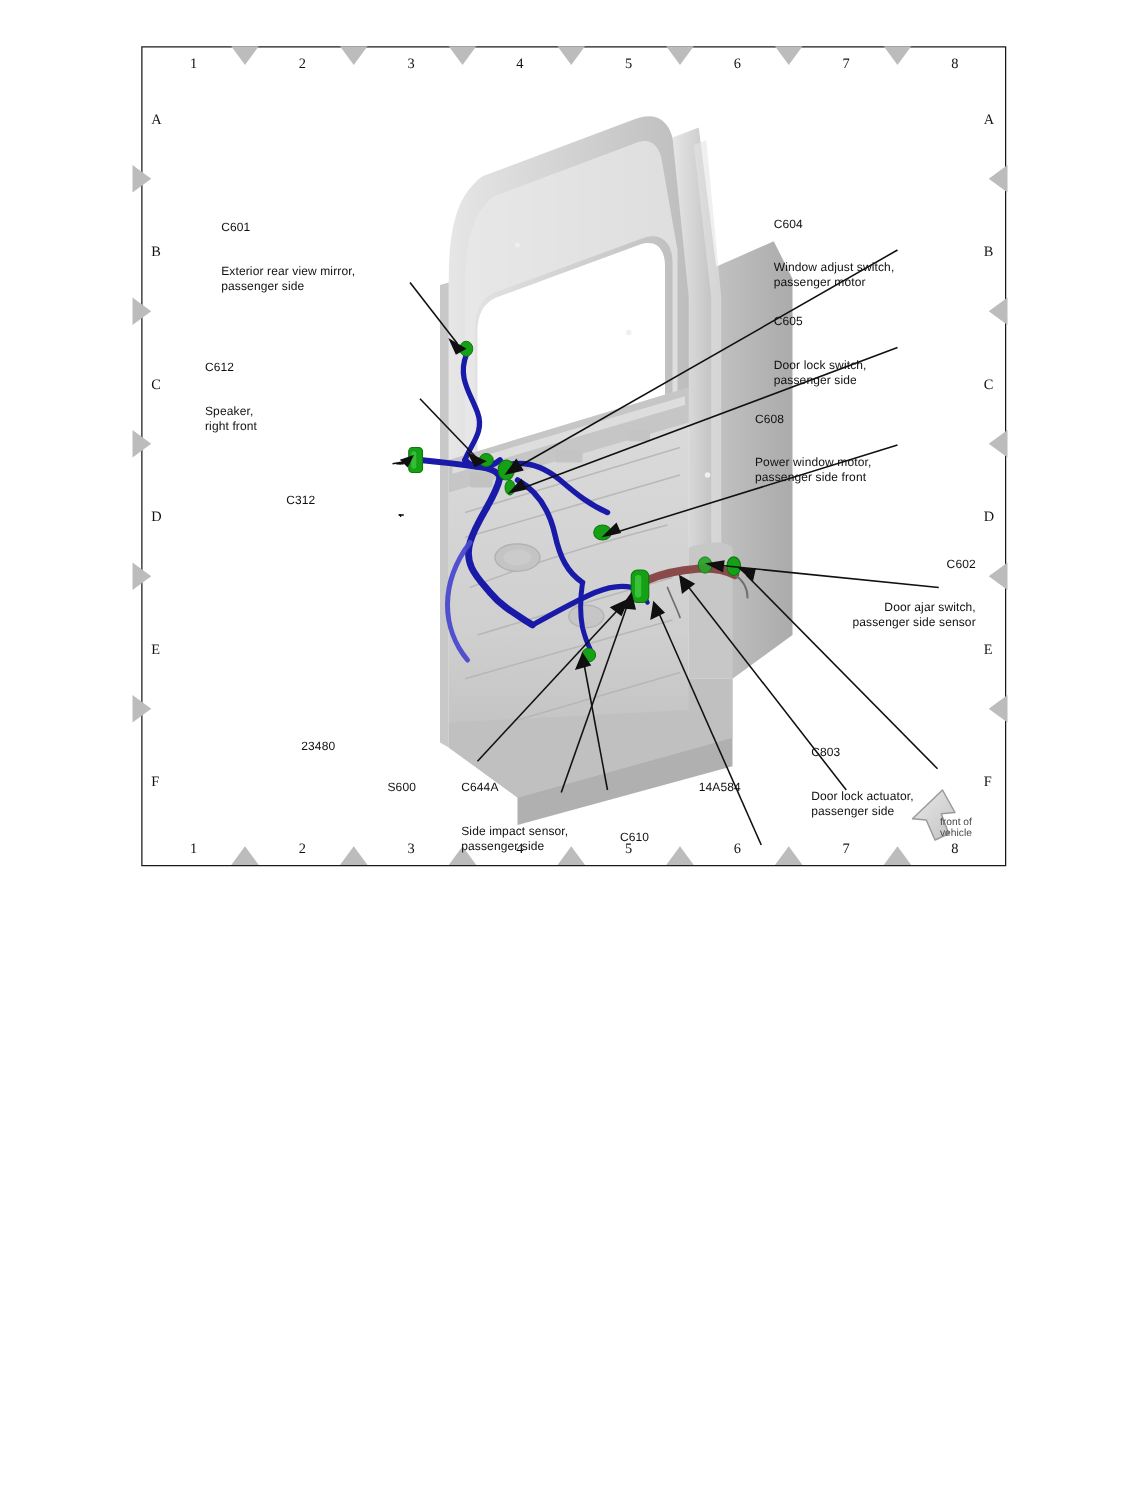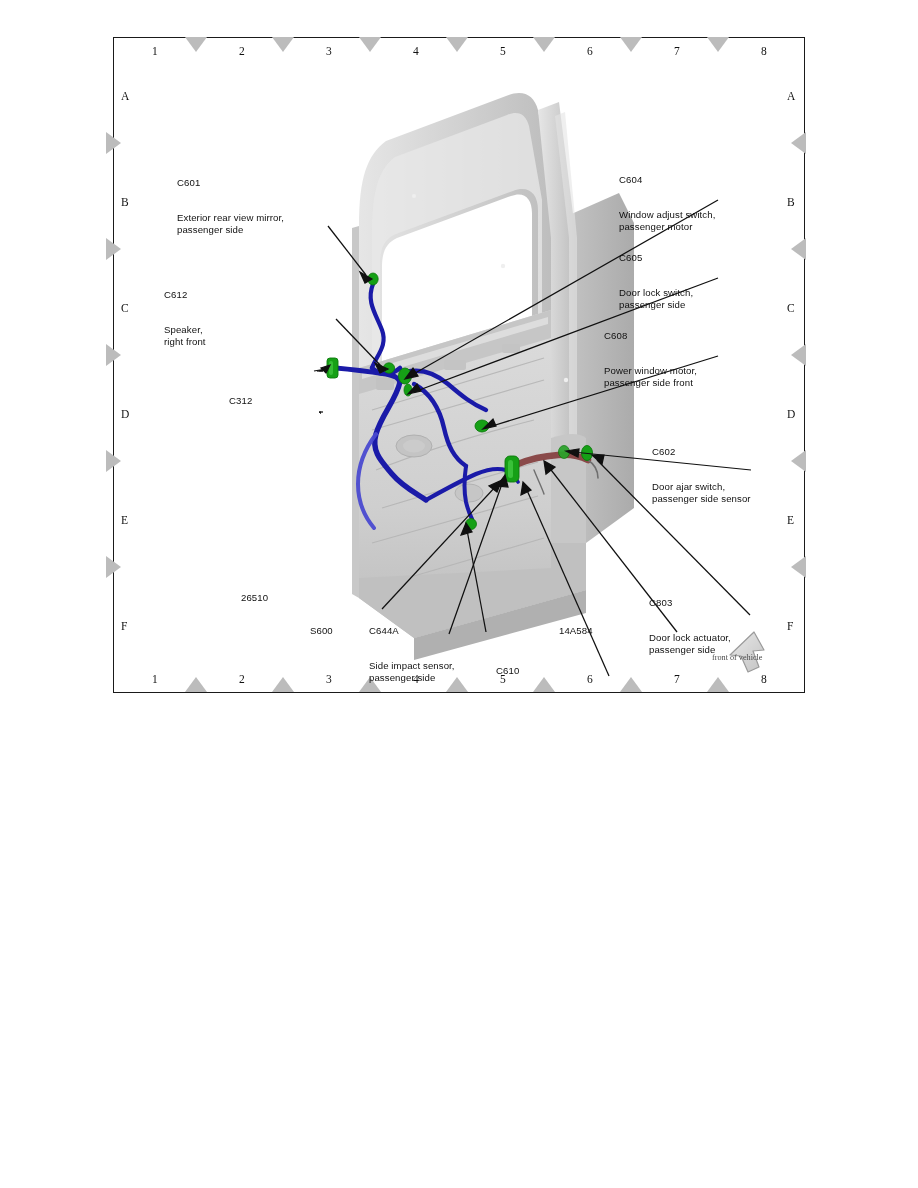--- a/index.html
+++ b/index.html
@@ -16,21 +16,21 @@
   .tri-left{border-top:11px solid transparent;border-bottom:11px solid transparent;border-right:15px solid #bcbcbc;}
 
   
   .callout{position:absolute;font-size:9.6px;line-height:11.6px;color:#101010;white-space:pre;font-family:"Liberation Sans",sans-serif;letter-spacing:.1px;}
   .callout .code{display:block;}
   .callout .desc{display:block;}
 
   #artsvg{position:absolute;left:0;top:0;}
   #leadsvg{position:absolute;left:0;top:0;pointer-events:none;}
 
-  .foot-label{position:absolute;font-size:8.2px;color:#4a4a4a;font-family:Liberation Serif, serif;}
+  .foot-label{position:absolute;font-size:8.2px;color:#4a4a4a;font-family:Liberation Sans, sans-serif;margin-left:40px;}
 </style>
 </head>
 <body>
 
 <div id="figure">
 
   <svg id="artsvg" width="692" height="656" viewBox="0 0 692 656">
     <defs>
       <linearGradient id="gFrame" x1="0" y1="0" x2="1" y2="0">
         <stop offset="0%" stop-color="#e6e6e6"></stop>
@@ -318,34 +318,34 @@
     <span class="desc">Door lock switch,
 passenger side</span>
   </div>
 
   <div class="callout" style="left:490px;top:269px;">
     <span class="code">C608</span>
     <span class="desc">Power window motor,
 passenger side front</span>
   </div>
 
-  <div class="callout" style="left:538px;top:385px;">
+  <div class="callout" style="left:568px;top:385px;text-align:right;">
     <span class="code">C602</span>
     <span class="desc">Door ajar switch,
 passenger side sensor</span>
   </div>
 
   <div class="callout" style="left:535px;top:536px;">
     <span class="code">C803</span>
     <span class="desc">Door lock actuator,
 passenger side</span>
   </div>
 
   <div class="callout" style="left:127px;top:531px;">
-    <span class="code">26510</span>
+    <span class="code">23480</span>
   </div>
 
   <div class="callout" style="left:196px;top:564px;">
     <span class="code">S600</span>
   </div>
 
   <div class="callout" style="left:255px;top:564px;">
     <span class="code">C644A</span>
     <span class="desc">Side impact sensor,
 passenger side</span>

